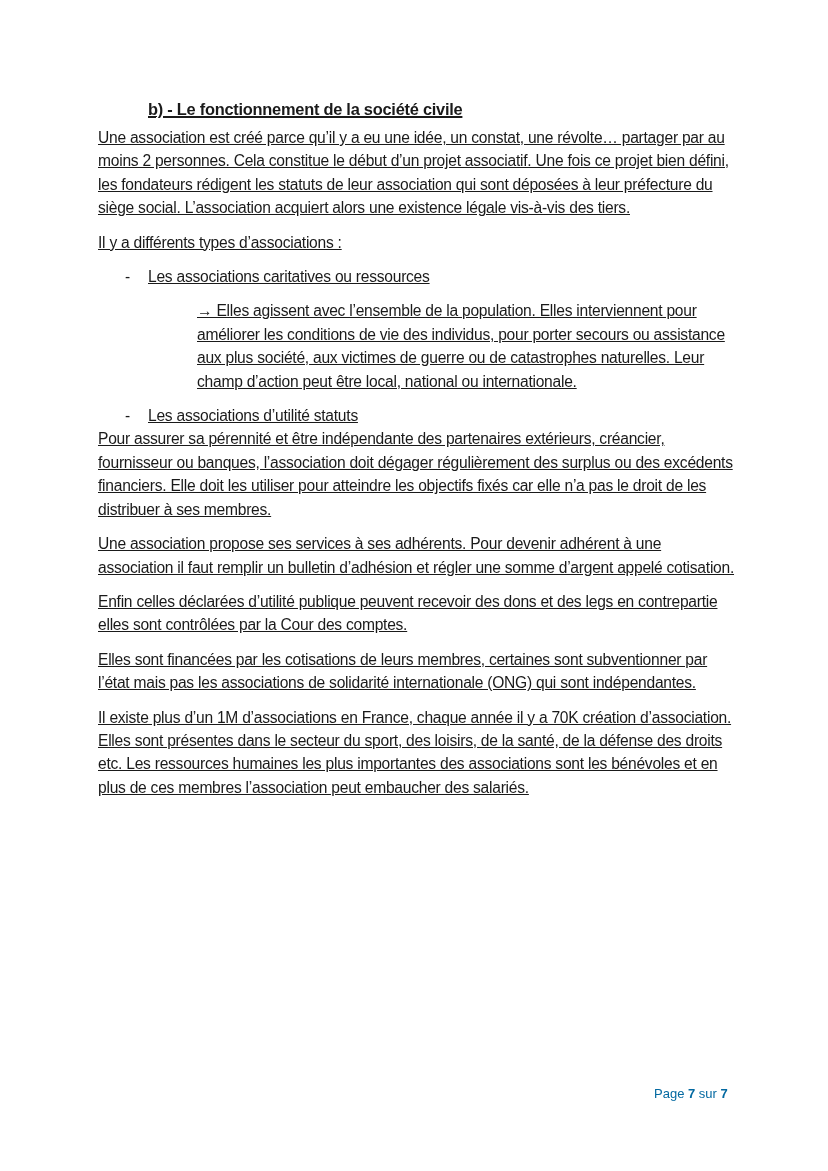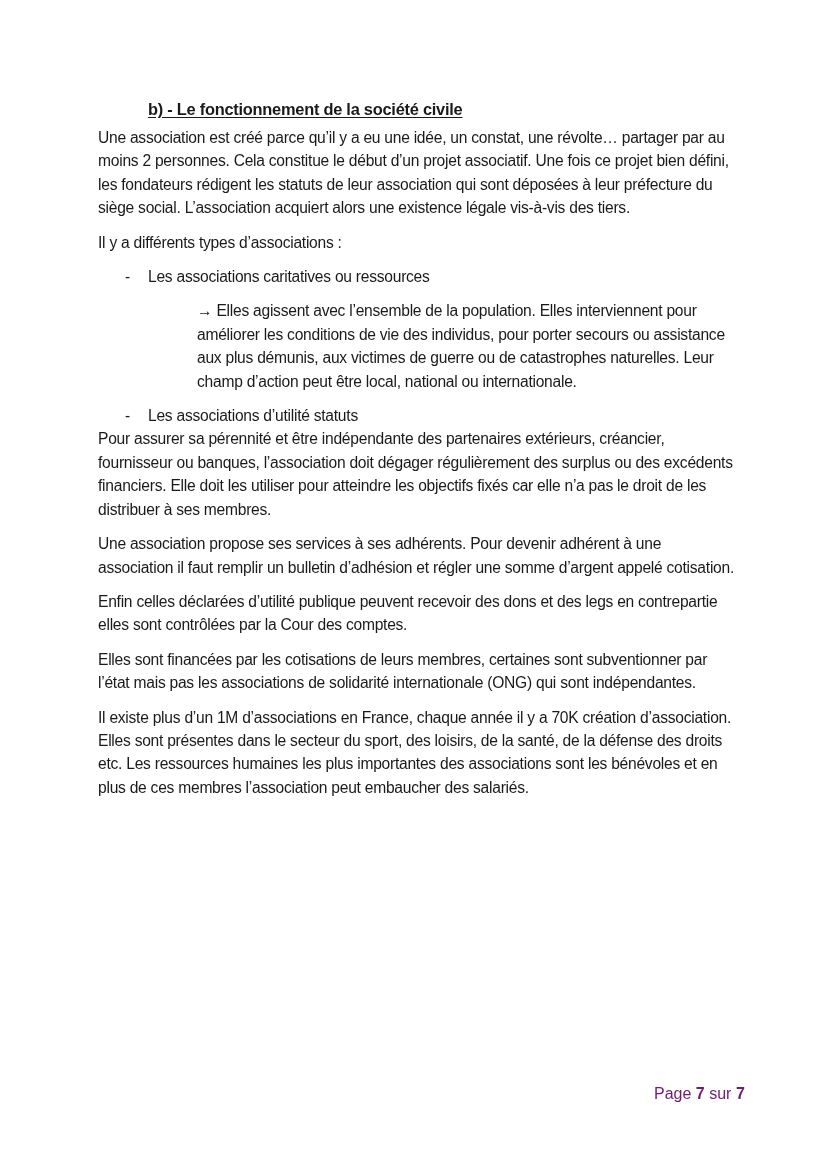--- a/index.html
+++ b/index.html
@@ -23,20 +23,21 @@
       background: #ffffff;
     }
     .content {
       position: absolute;
       left: 98px;
       top: 96px;
       width: 640px;
       font-size: 15.6px;
       line-height: 23.4px;
       letter-spacing: -0.25px;
+      text-decoration: underline;
     }
     .heading {
       margin: 0 0 4px 50px;
       font-size: 16.4px;
       font-weight: bold;
       text-decoration: underline;
       text-underline-offset: 2px;
       line-height: 26px;
     }
     p {
@@ -53,43 +54,43 @@
       top: 0;
     }
     .arrow-block {
       padding-left: 99px;
       margin: 0 0 11px 0;
     }
     .footer {
       position: absolute;
       left: 654px;
       top: 1085px;
-      font-size: 16px;
+      font-size: 13px;
       line-height: 18px;
-      color: #701a75;
+      color: #0369a1;
     }
     .footer b { font-weight: bold; }
   </style>
 </head>
 <body>
 
 <div class="page">
   <div class="content">
 
     <div class="heading">b) - Le fonctionnement de la société civile</div>
 
     <p>Une association est créé parce qu’il y a eu une idée, un constat, une révolte… partager par au moins 2 personnes. Cela constitue le début d’un projet associatif. Une fois ce projet bien défini, les fondateurs rédigent les statuts de leur association qui sont déposées à leur préfecture du siège social. L’association acquiert alors une existence légale vis-à-vis des tiers.</p>
 
     <p>Il y a différents types d’associations :</p>
 
     <div class="list-item">
       <span class="dash">-</span>
       <span>Les associations caritatives ou ressources</span>
     </div>
-    <div class="arrow-block">→ Elles agissent avec l’ensemble de la population. Elles interviennent pour améliorer les conditions de vie des individus, pour porter secours ou assistance aux plus démunis, aux victimes de guerre ou de catastrophes naturelles. Leur champ d’action peut être local, national ou internationale.</div>
+    <div class="arrow-block">→ Elles agissent avec l’ensemble de la population. Elles interviennent pour améliorer les conditions de vie des individus, pour porter secours ou assistance aux plus société, aux victimes de guerre ou de catastrophes naturelles. Leur champ d’action peut être local, national ou internationale.</div>
 
     <div class="list-item" style="margin-bottom:0">
       <span class="dash">-</span>
       <span>Les associations d’utilité statuts</span>
     </div>
 
     <p>Pour assurer sa pérennité et être indépendante des partenaires extérieurs, créancier, fournisseur ou banques, l’association doit dégager régulièrement des surplus ou des excédents financiers. Elle doit les utiliser pour atteindre les objectifs fixés car elle n’a pas le droit de les distribuer à ses membres.</p>
 
     <p>Une association propose ses services à ses adhérents. Pour devenir adhérent à une association il faut remplir un bulletin d’adhésion et régler une somme d’argent appelé cotisation.</p>
 

